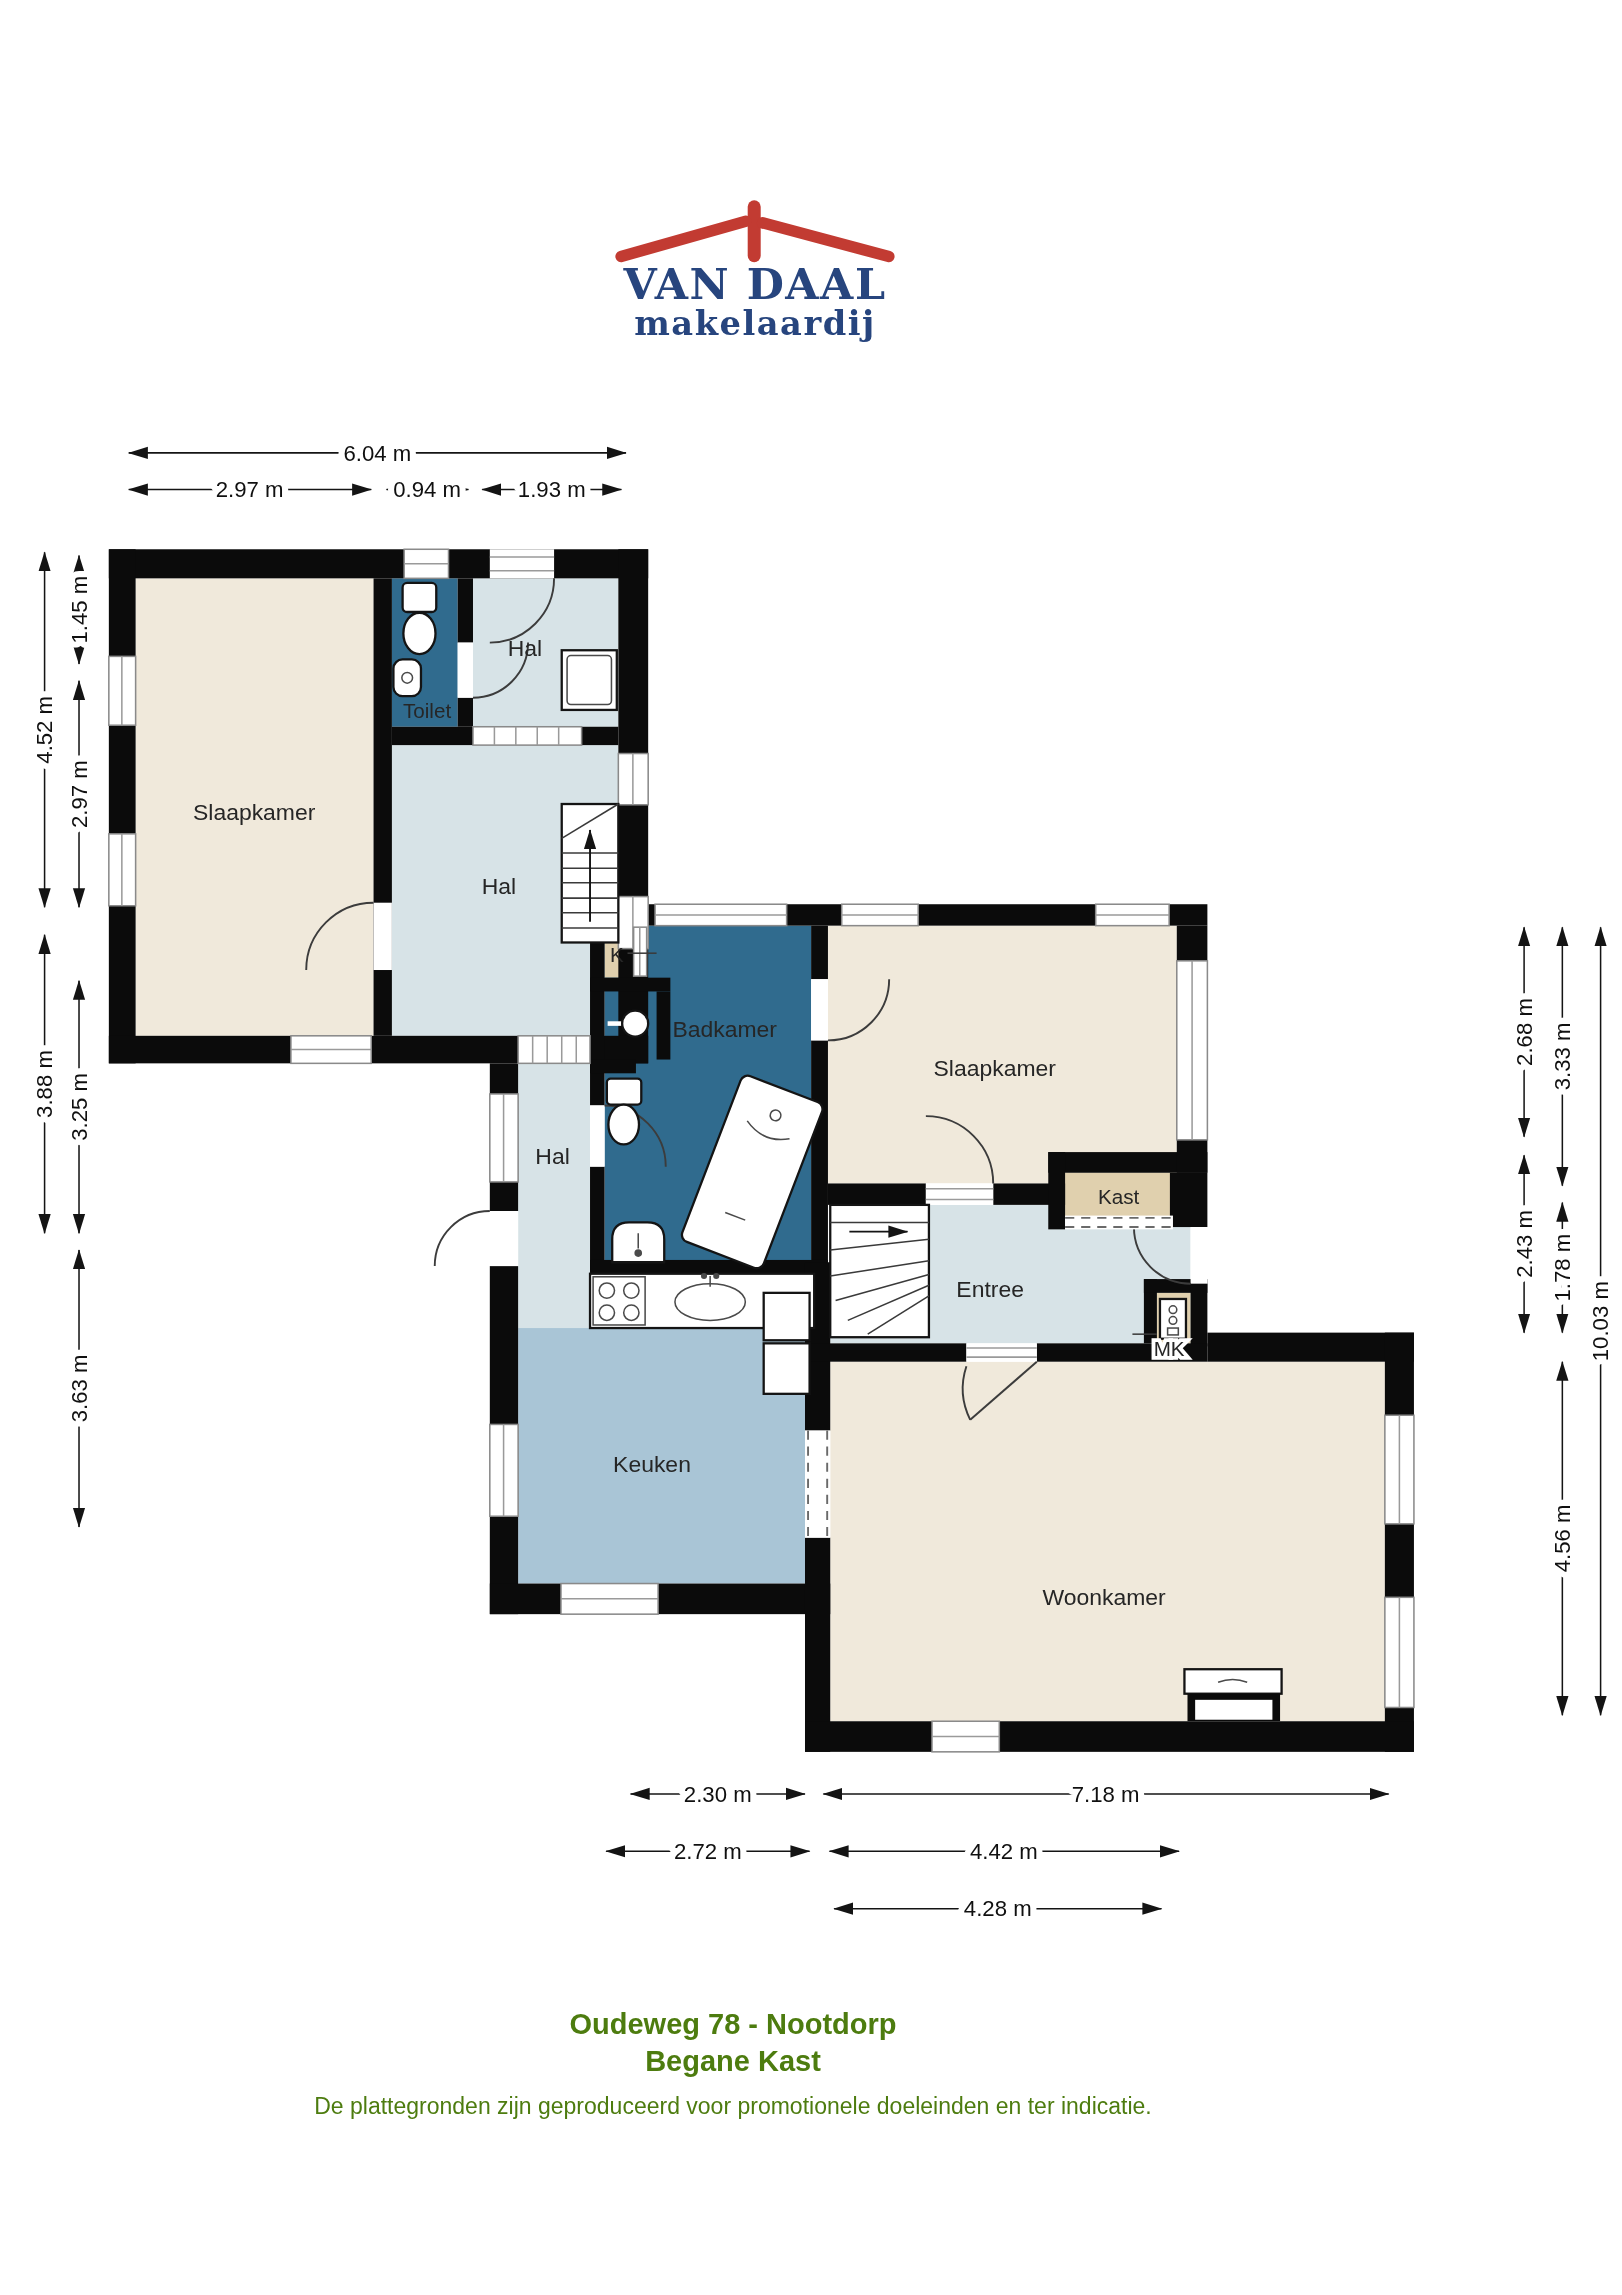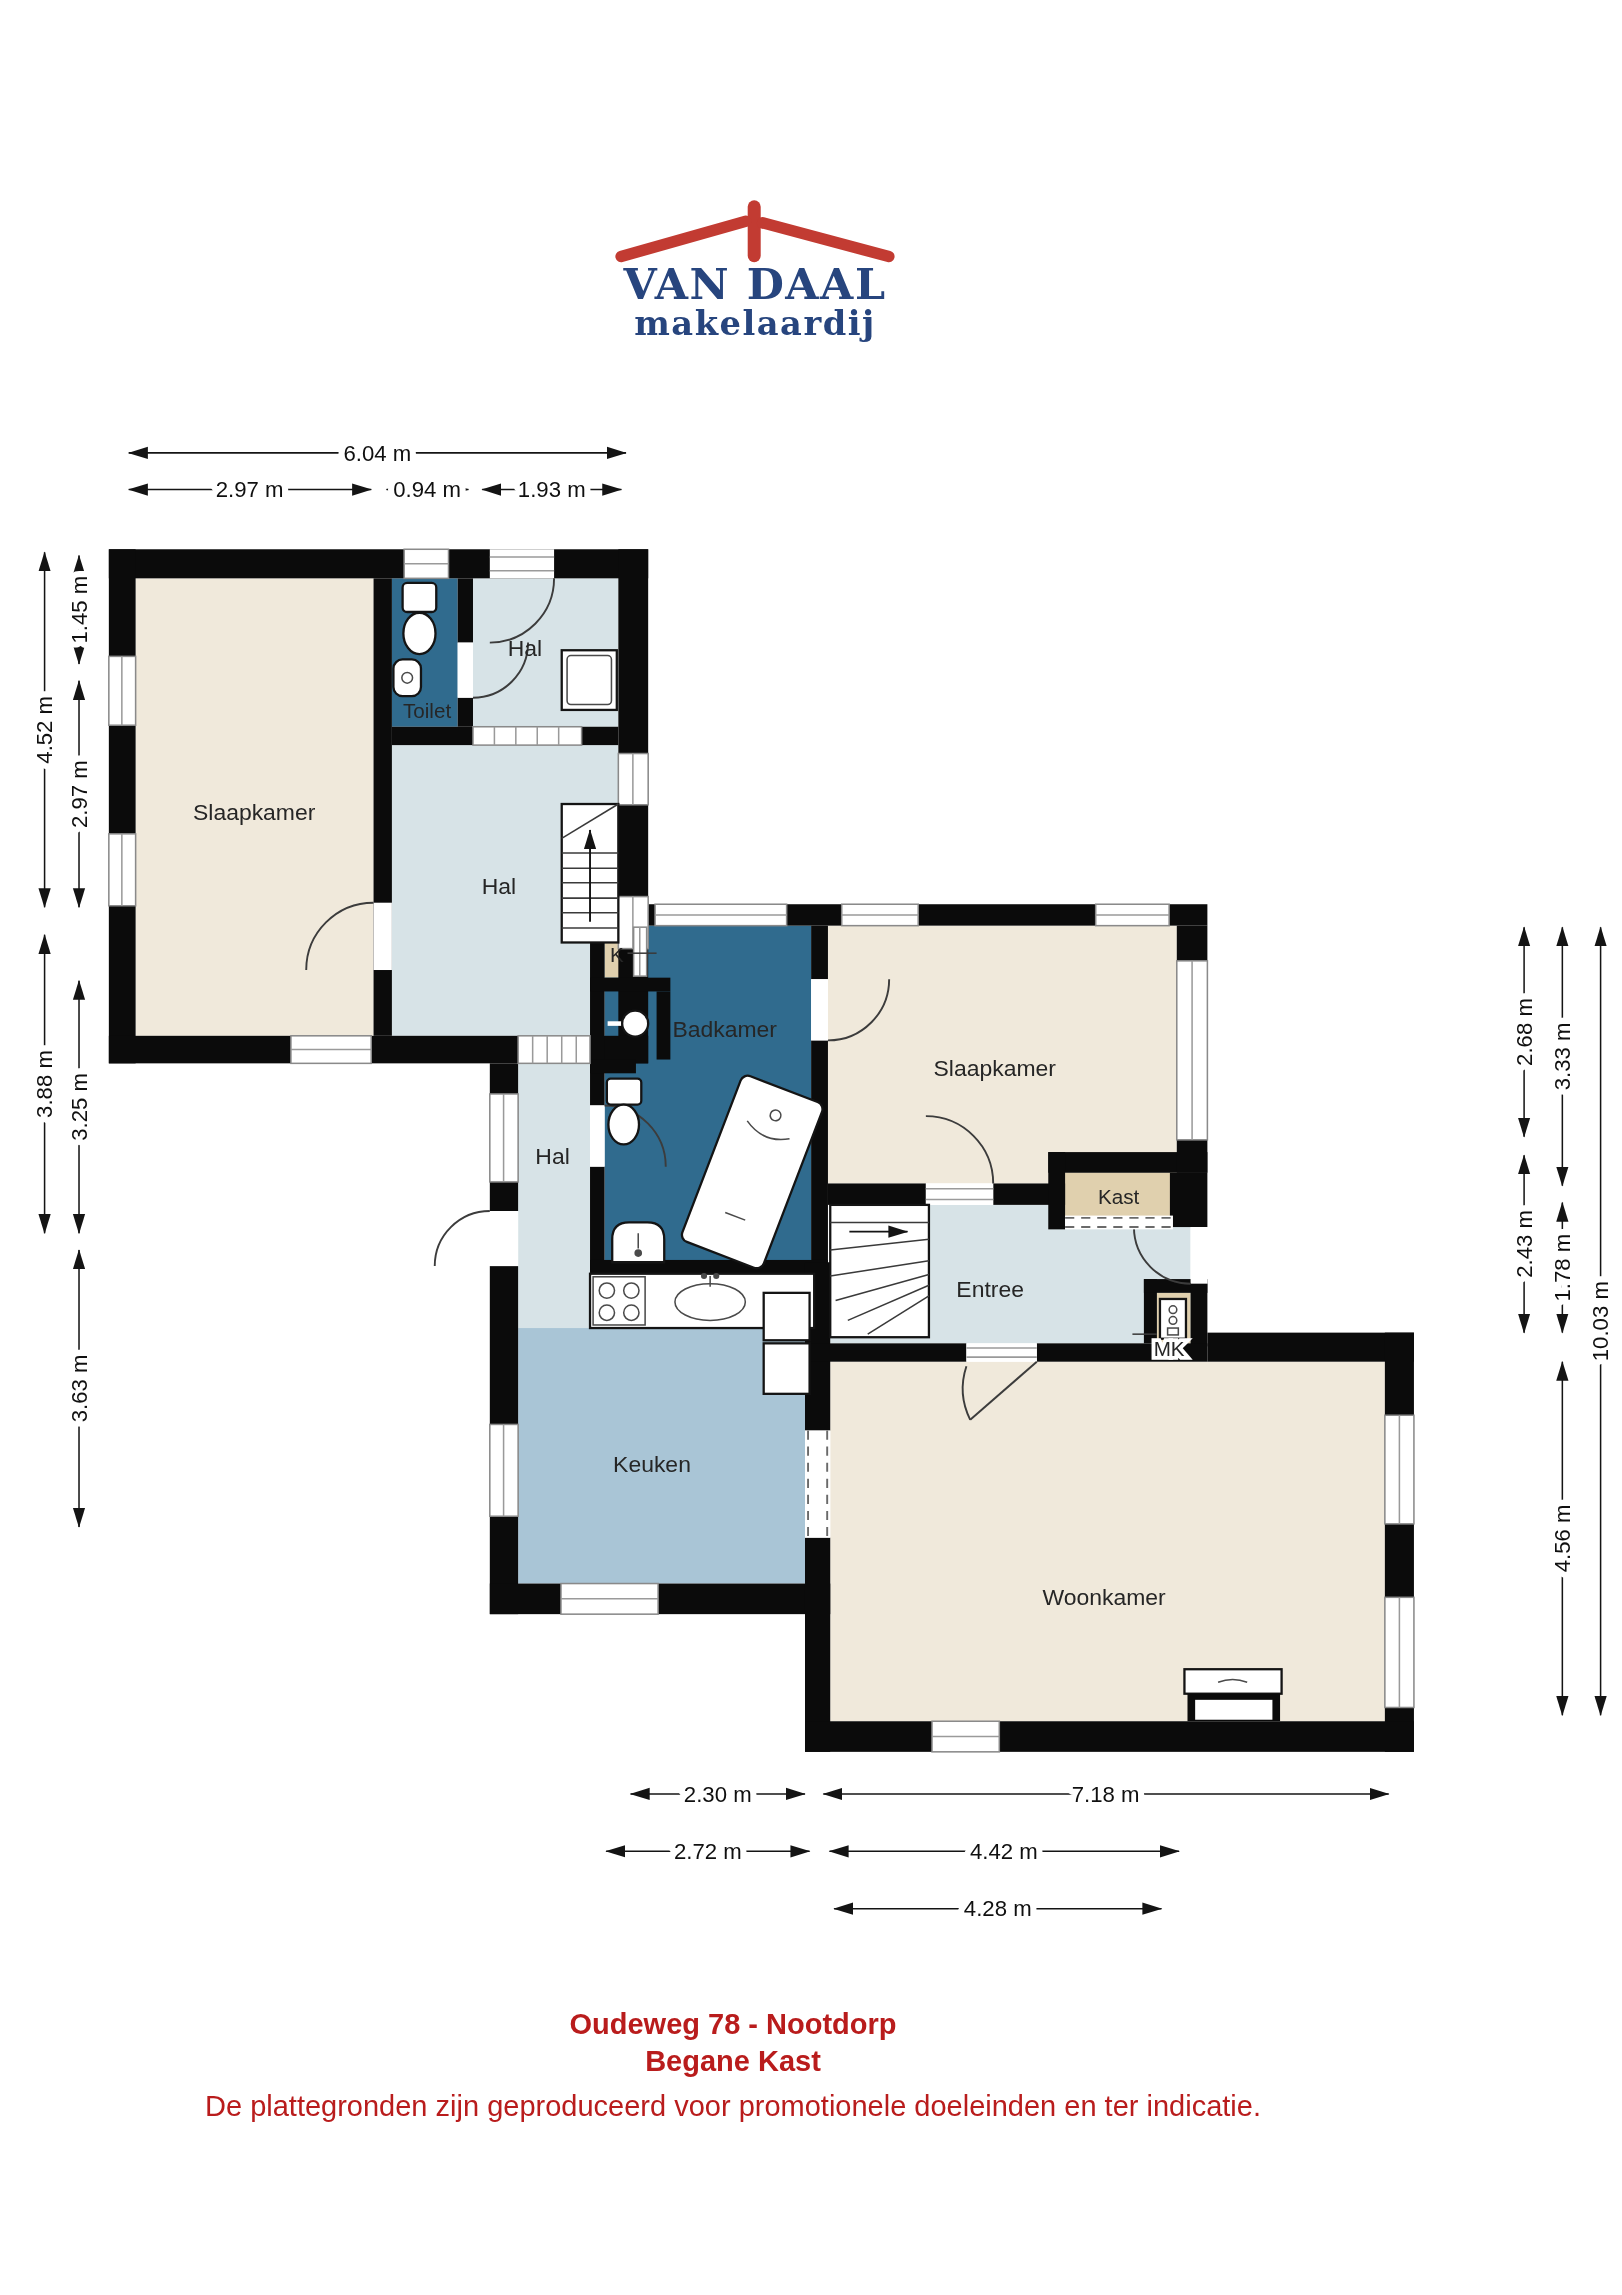--- a/index.html
+++ b/index.html
@@ -20,23 +20,23 @@
   .fixthin{fill:none;stroke:#4a4a4a;stroke-width:2;}
   .stair{stroke:#3a3a3a;stroke-width:2;fill:none;}
   .dash{stroke:#6a6a6a;stroke-width:2.5;stroke-dasharray:12 9;fill:none;}
   .leader{stroke:#3a3a3a;stroke-width:2;}
   .roomlabel{font-family:"Liberation Sans",sans-serif;font-size:30px;fill:#262626;text-anchor:middle;}
   .small{font-size:27px;}
   .dimline{stroke:#141414;stroke-width:2;}
   .dimtext{font-family:"Liberation Sans",sans-serif;font-size:29px;fill:#101010;
            text-anchor:middle;stroke:#fff;stroke-width:16px;paint-order:stroke;stroke-linejoin:round;}
   
-  #footer{left:0;top:2006px;width:1466px;text-align:center;color:#b91c1c;}
+  #footer{left:0;top:2006px;width:1466px;text-align:center;color:#4d7c0f;}
   .ftitle{font-size:29px;font-weight:bold;line-height:37px;}
-  .fdisc{font-size:29px;line-height:31px;}
+  .fdisc{font-size:23px;line-height:31px;}
 </style>
 </head>
 <body>
 
 <svg id="logo" class="abs" viewBox="0 0 380 200">
   <g stroke="#c23b32" stroke-linecap="round" fill="none">
     <line x1="187" y1="18" x2="187" y2="82" stroke-width="17"></line>
     <line x1="13" y1="83" x2="176" y2="37" stroke-width="15"></line>
     <line x1="198" y1="39" x2="363" y2="83" stroke-width="15"></line>
   </g>

